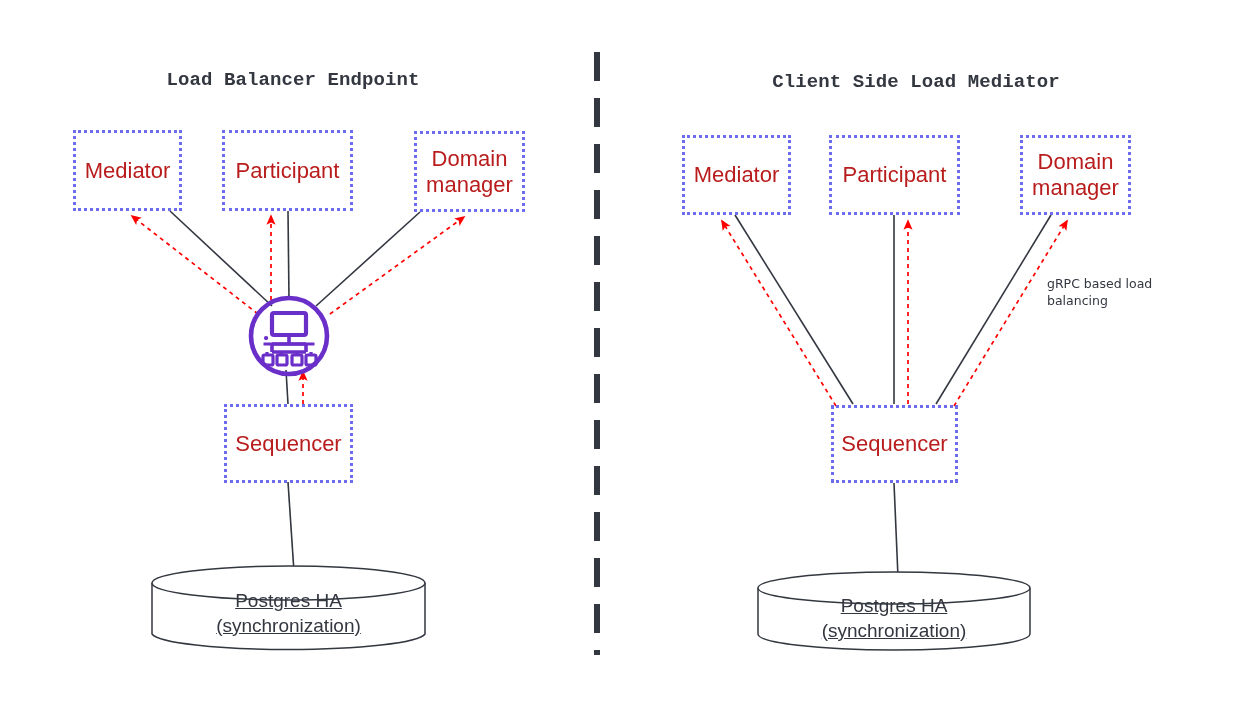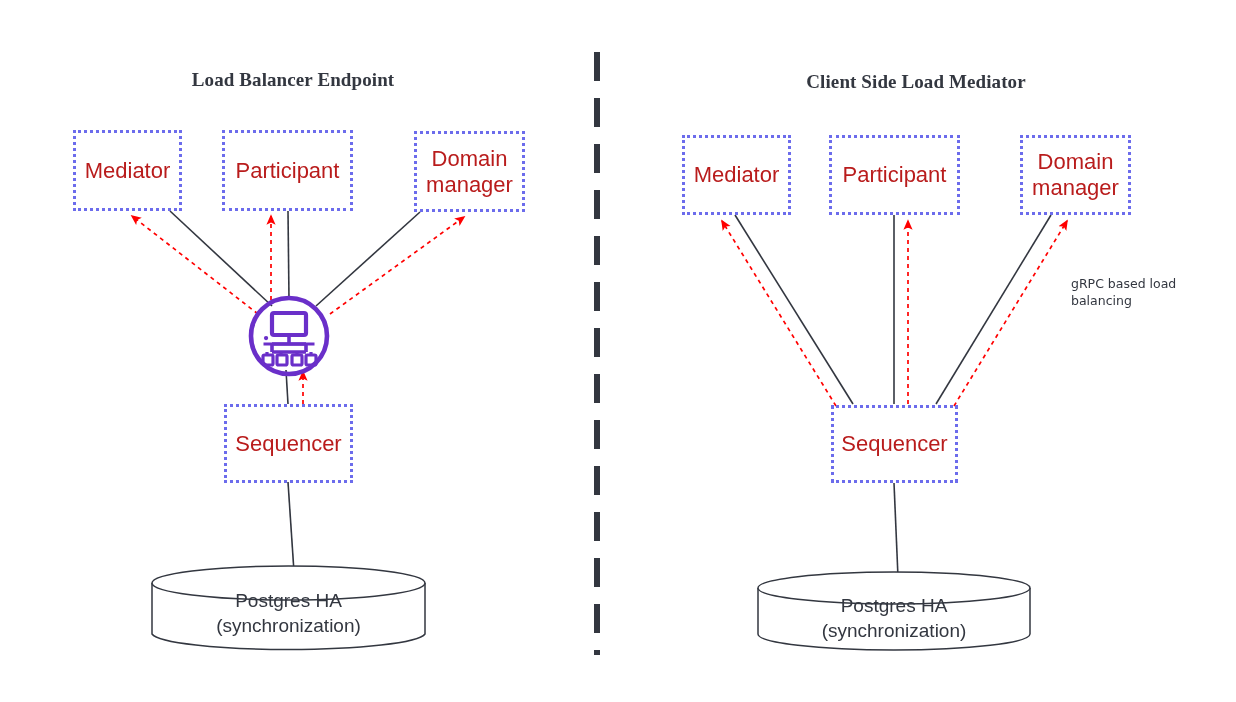--- a/index.html
+++ b/index.html
@@ -15,21 +15,21 @@
     overflow: hidden;
   }
   #canvas {
     position: absolute;
     left: 0; top: 0;
     width: 1236px;
     height: 702px;
   }
   .panel-title {
     position: absolute;
-    font-family: Liberation Serif, serif;
+    font-family: Liberation Mono, monospace;
     font-size: 19px;
     font-weight: bold;
     color: #333740;
     text-align: center;
     letter-spacing: 0.1px;
     white-space: nowrap;
   }
   .node-box {
     position: absolute;
     border: 3px dotted #6C6CEC;
@@ -47,29 +47,29 @@
   }
   .cyl-label {
     position: absolute;
     text-align: center;
     color: #333740;
     font-family: "Liberation Sans", sans-serif;
     font-size: 19px;
     line-height: 1.3;
     white-space: pre;
     pointer-events: none;
+    text-decoration: underline;
   }
   .annotation {
     position: absolute;
     color: #333740;
     font-family: "DejaVu Sans", sans-serif;
     font-size: 12.5px;
     line-height: 1.32;
     white-space: pre;
-    margin-left: 24px;
   }
 </style>
 </head>
 <body>
 
 <svg id="canvas" viewBox="0 0 1236 702" xmlns="http://www.w3.org/2000/svg">
   <defs>
     <marker id="redArrow" markerWidth="7" markerHeight="7" refX="5.2" refY="3.1" orient="auto" markerUnits="strokeWidth">
       <path d="M0,0.4 L6.2,3.1 L0,5.8 L1.4,3.1 Z" fill="#FF0000"></path>
     </marker>

